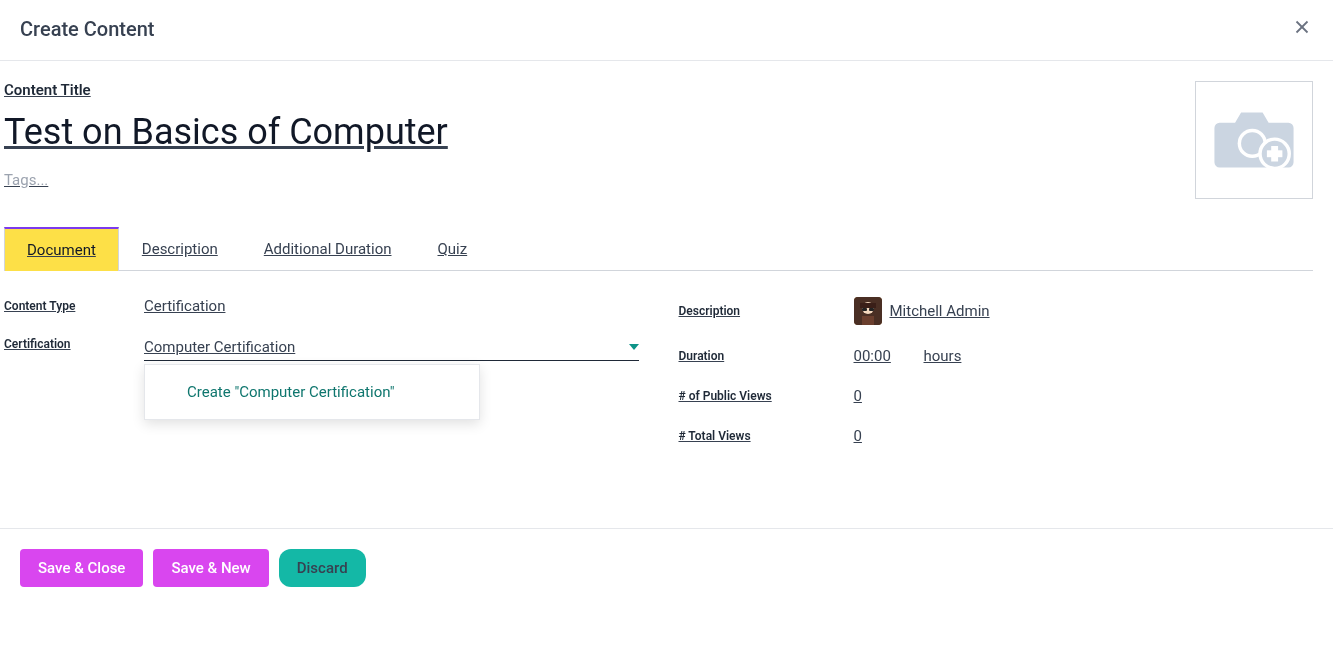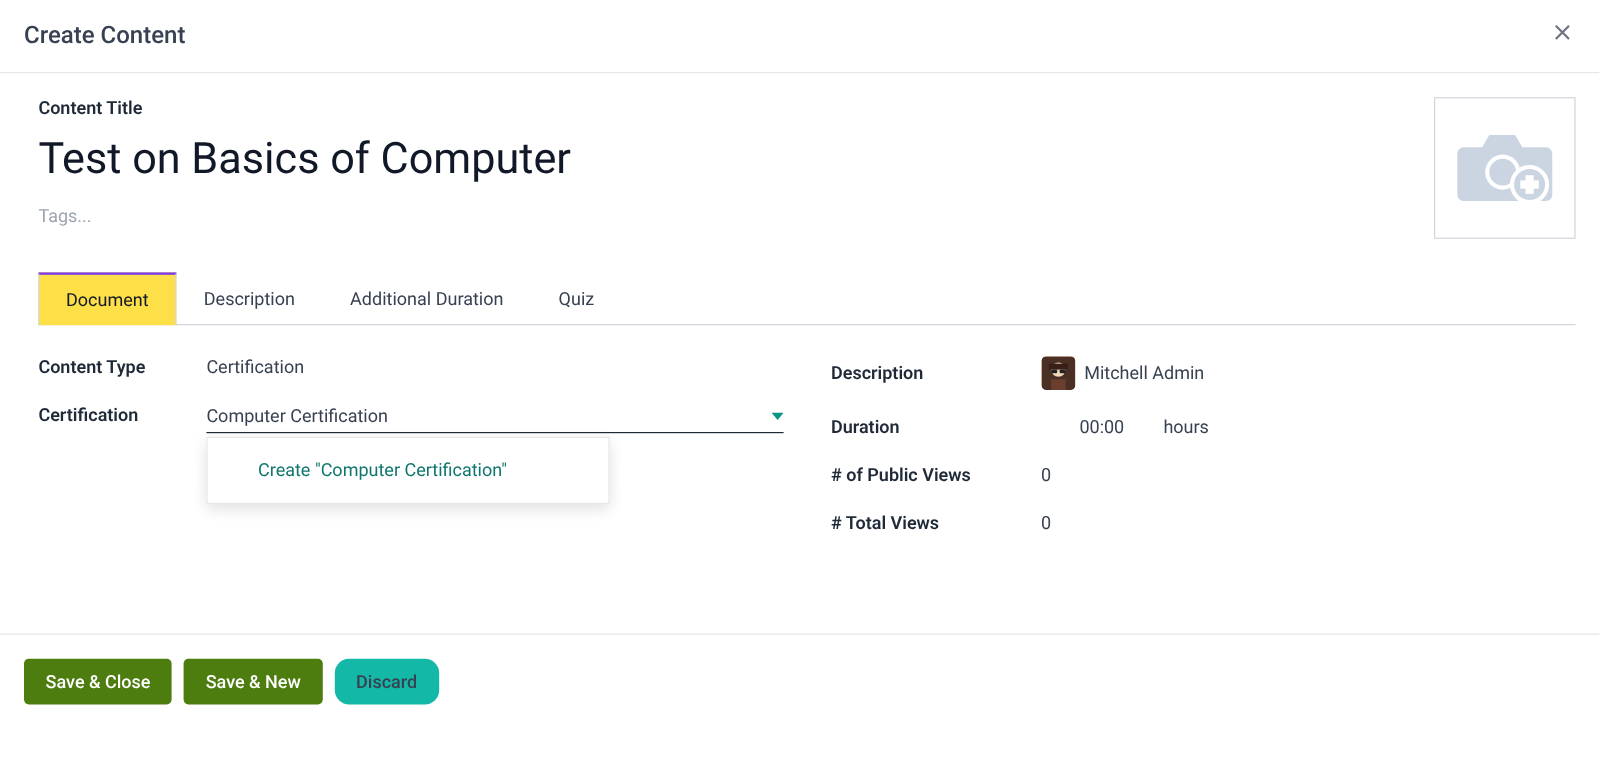--- a/index.html
+++ b/index.html
@@ -2,54 +2,54 @@
 <html><head>
 <meta charset="utf-8">
 <style>
   * { box-sizing: border-box; margin: 0; padding: 0; font-family: -apple-system, BlinkMacSystemFont, "Segoe UI", Roboto, Arial, sans-serif; }
   body { background: #fff; color: #374151; width: 1333px; height: 645px; position: relative; }
 
   .modal-header { display: flex; align-items: center; justify-content: space-between; padding: 16px 20px 18px 20px; border-bottom: 1px solid #e5e7eb; }
   .modal-title { font-size: 20px; font-weight: 500; color: #374151; }
   .close-btn { cursor: pointer; color: #6b7280; }
 
-  .modal-body { padding: 20px 20px 50px 32px; border-bottom: 1px solid #e5e7eb; position: relative; min-height: 468px; }
+  .modal-body { padding: 20px 20px 50px 4px; border-bottom: 1px solid #e5e7eb; position: relative; min-height: 468px; text-decoration: underline; }
 
   .title-row { display: flex; justify-content: space-between; align-items: flex-start; }
   .title-col { flex: 1; }
   .field-label { font-size: 15px; font-weight: 600; color: #1f2937; }
   .content-title { font-size: 36px; font-weight: 400; color: #111827; margin-top: 12px; }
   .tags { color: #9ca3af; font-size: 15px; margin-top: 18px; }
 
   .image-box { width: 118px; height: 118px; border: 1px solid #d1d5db; display: flex; align-items: center; justify-content: center; cursor: pointer; }
   .image-box svg { color: #cbd5e1; }
 
   .tabs { display: flex; border-bottom: 1px solid #d1d5db; margin-top: 28px; }
   .tab { padding: 12px 22px; font-size: 15px; color: #374151; border: 1px solid transparent; border-bottom: none; cursor: pointer; }
   .tab.active { border-color: #d1d5db; border-top: 2px solid #7c3aed; margin-bottom: -1px; background: #fde047; color: #111827; font-weight: 400; }
 
   .form-grid { display: flex; margin-top: 26px; gap: 40px; }
   .form-col { flex: 1; display: flex; flex-direction: column; gap: 22px; }
   .form-row { display: flex; align-items: center; position: relative; }
-  .form-row .lbl { width: 140px; font-size: 15px; font-weight: 600; color: #1f2937; flex-shrink: 0; }
+  .form-row .lbl { width: 140px; font-size: 12px; font-weight: 600; color: #1f2937; flex-shrink: 0; }
   .form-row .val { font-size: 15px; color: #374151; }
 
   .dropdown-wrap { flex: 1; position: relative; border-bottom: 1px solid #1f2937; padding-bottom: 4px; display: flex; align-items: center; justify-content: space-between; }
   .dropdown-wrap .text { font-size: 15px; color: #374151; }
   .caret { color: #0d9488; cursor: pointer; }
 
   .dropdown-menu { position: absolute; top: 27px; left: 0; background: #fff; border: 1px solid #e5e7eb; box-shadow: 0 4px 12px rgba(0,0,0,0.12); min-width: 336px; z-index: 10; padding: 8px 0; }
   .dropdown-item { padding: 10px 20px 10px 42px; font-size: 15px; color: #0f766e; cursor: pointer; }
 
   .avatar { width: 28px; height: 28px; border-radius: 4px; background: #8b5a2b; display: inline-flex; align-items: center; justify-content: center; margin-right: 8px; overflow: hidden; }
-  .hours-val { display: inline-block; width: 70px; margin-left: 32px; }
+  .hours-val { display: inline-block; width: 70px; }
 
   .modal-footer { padding: 20px; display: flex; gap: 10px; }
   .btn { padding: 10px 18px; border-radius: 4px; font-size: 15px; font-weight: 500; border: none; cursor: pointer; }
-  .btn-primary { background: #4d7c0f; color: #fff; }
+  .btn-primary { background: #d946ef; color: #fff; }
   .btn-secondary { background: #14b8a6; color: #374151; border-radius: 12px; }
 </style>
 </head>
 <body>
 
 <div class="modal-header">
   <div class="modal-title">Create Content</div>
   <div class="close-btn">
     <svg width="22" height="22" viewBox="0 0 24 24" fill="none" stroke="currentColor" stroke-width="2">
         <line x1="18" y1="6" x2="6" y2="18"></line>

